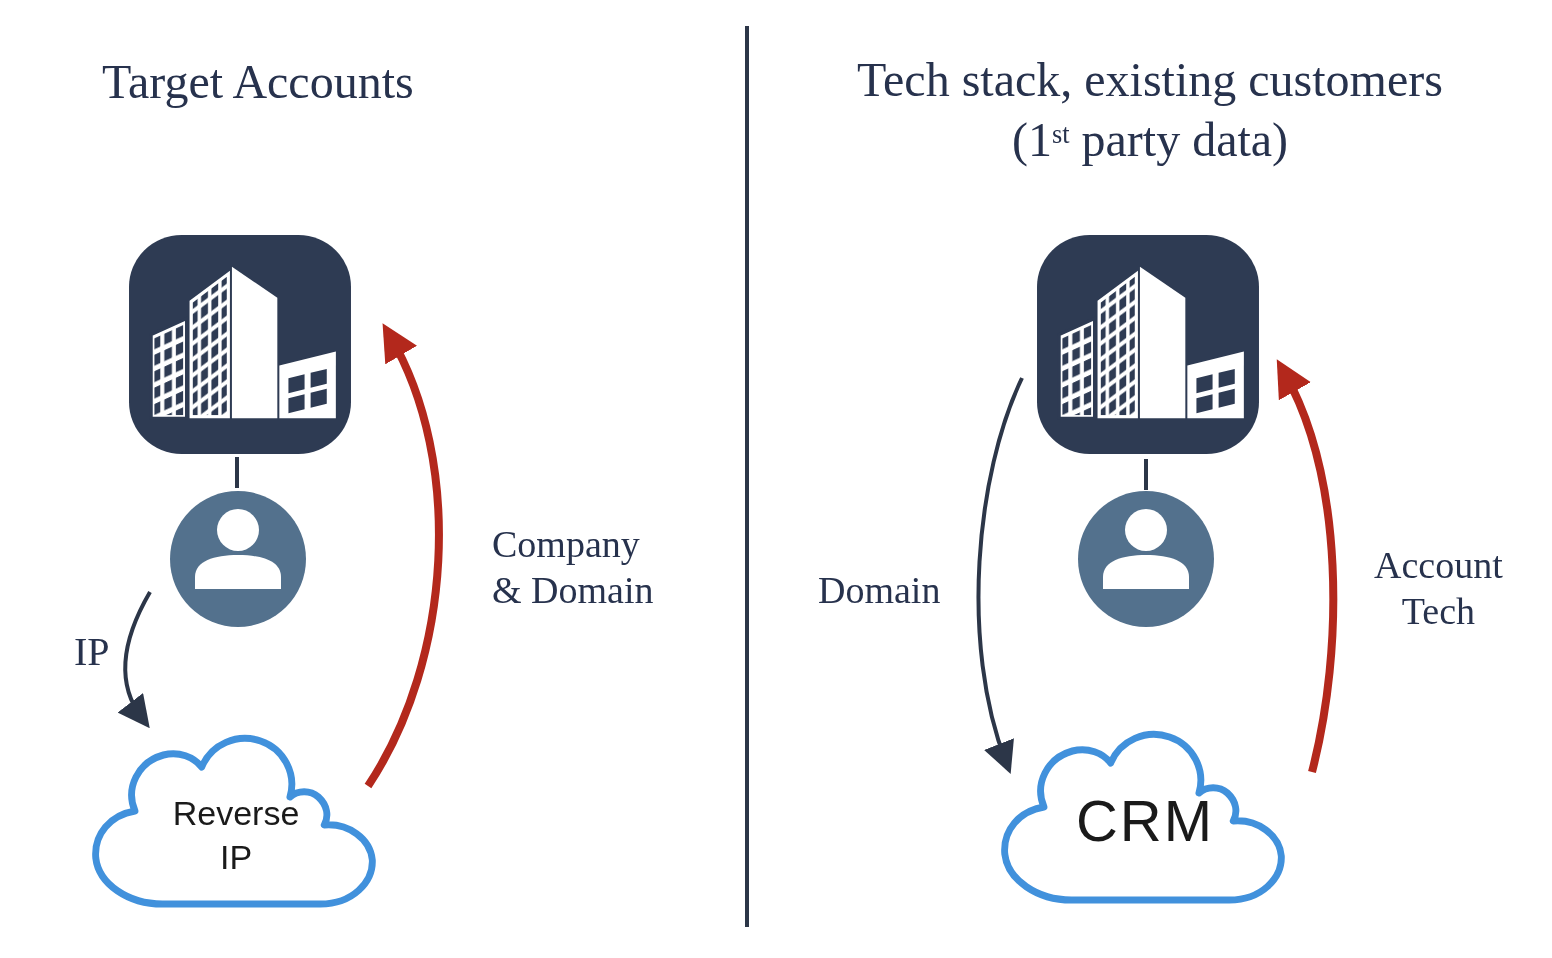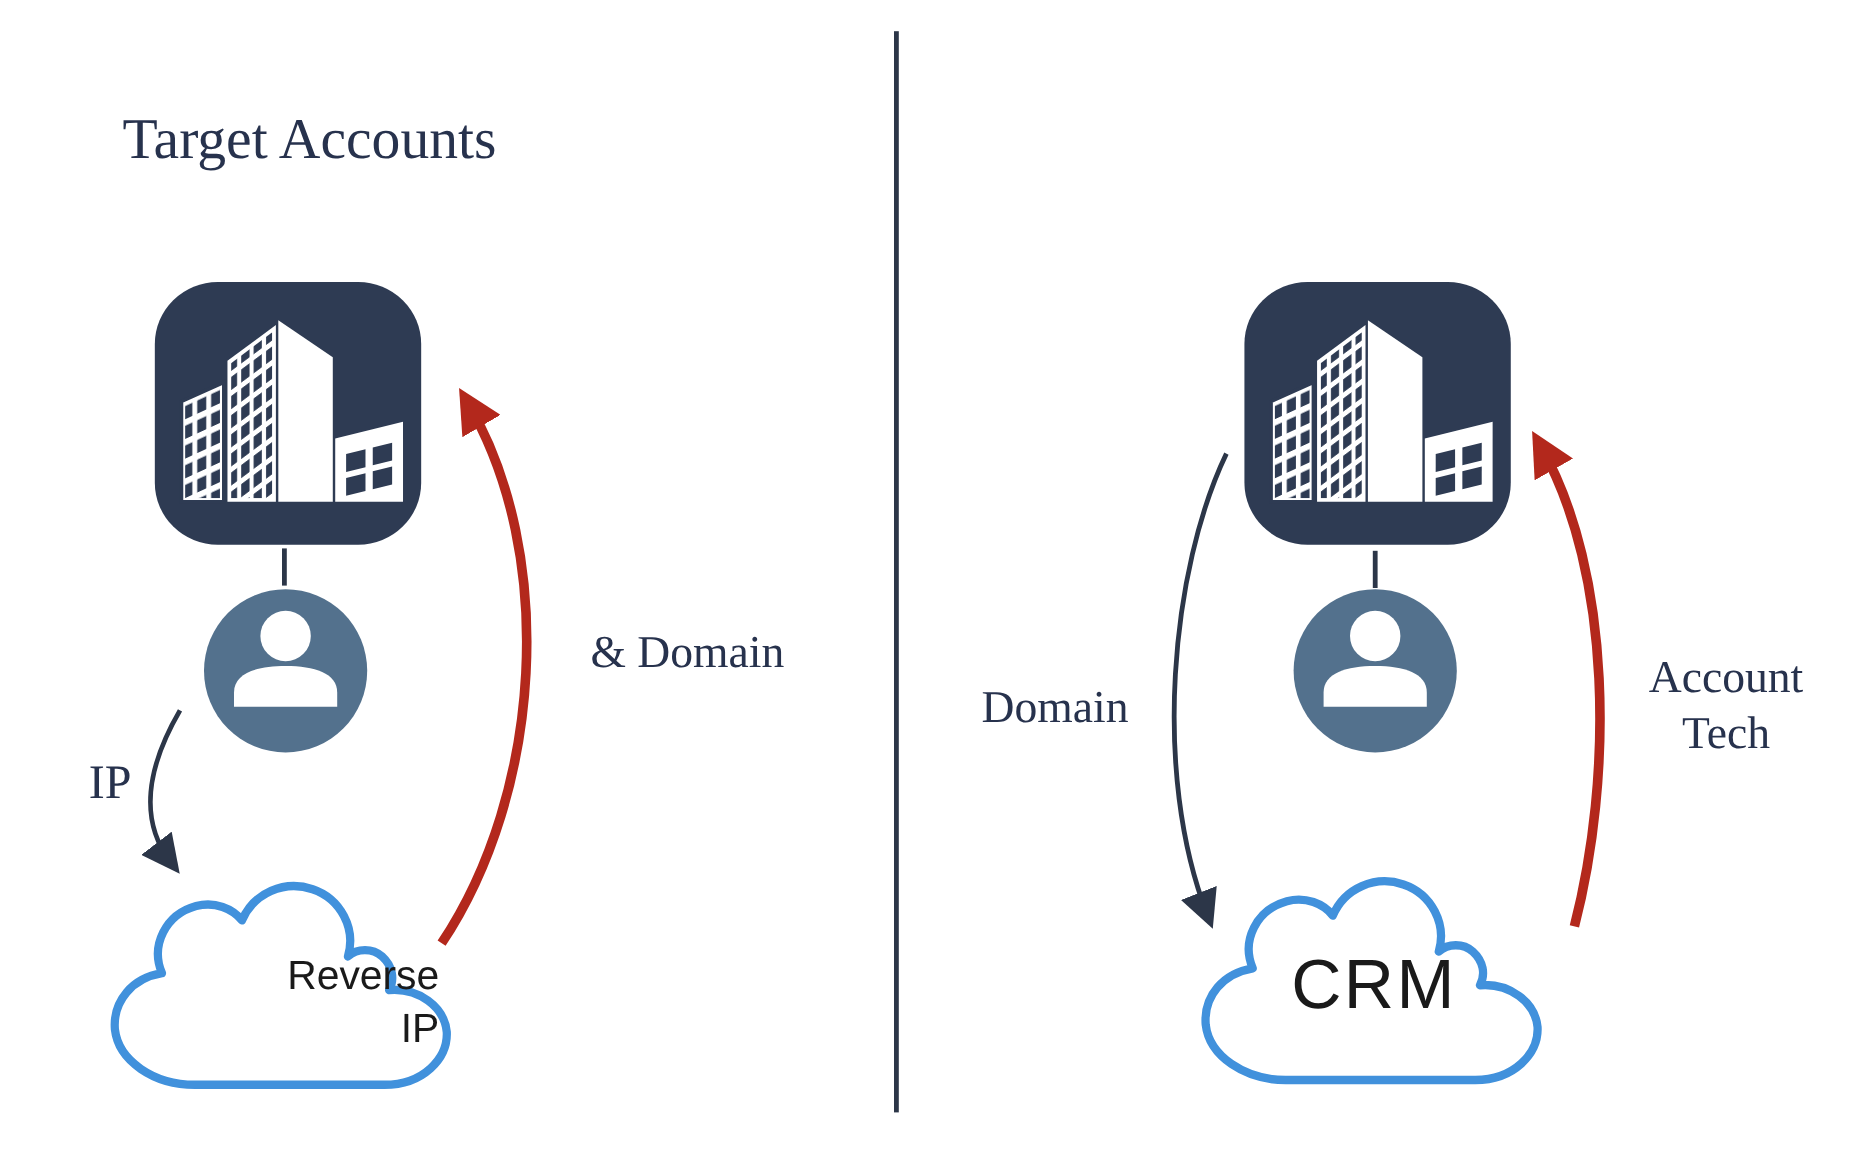--- a/index.html
+++ b/index.html
@@ -48,21 +48,21 @@
         <rect x="2" y="2.5" width="6.8" height="11" fill="var(--icon-navy)"></rect>
       </pattern>
       <pattern id="win-b" width="11.5" height="16.5" patternUnits="userSpaceOnUse" patternTransform="skewY(-25)">
         <rect x="2.5" y="3" width="7.5" height="11" fill="var(--icon-navy)"></rect>
       </pattern>
     </defs>
   </svg>
 
   <div class="divider"></div>
 
-  <div class="abs title" style="left:102px;top:52px;margin-top:35px;">Target Accounts</div>
+  <div class="abs title" style="left:102px;top:52px;">Target Accounts</div>
 
   <svg class="abs" style="left:127px;top:233px;" width="226" height="223" viewBox="0 0 224 224" preserveAspectRatio="none">
     <rect x="2" y="2" width="220" height="220" rx="52" fill="var(--icon-navy)"></rect>
 
     <polygon points="62,68 102,38 102,186 62,186" fill="#ffffff"></polygon>
     <clipPath id="clip-slab-l">
         <polygon points="65,70 99,44 99,183 65,183"></polygon>
       </clipPath>
     <rect x="40" y="10" width="90" height="200" clip-path="url(#clip-slab-l)" fill="url(#win-a)"></rect>
 
@@ -88,30 +88,35 @@
     <circle cx="70" cy="41" r="21" fill="#ffffff"></circle>
     <path d="M 27,100 L 27,88 C 27,72 46,66 70,66 C 94,66 113,72 113,88 L 113,100 Z" fill="#ffffff"></path>
   </svg>
 
   <svg class="abs" style="left:84px;top:731px;" width="304" height="182" viewBox="0 0 310 182" preserveAspectRatio="none">
     <path d="M 80,173 C 45,173 15,153 12,127 C 10,103 27,84 52,80 C 42,57 55,31 81,24
              C 97,20 112,26 120,36 C 130,13 156,2 180,10 C 204,18 217,43 210,66
              C 218,59 231,59 239,66 C 248,74 250,85 245,94 C 270,92 292,108 294,129
              C 295,151 274,173 241,173 Z" fill="#ffffff" stroke="var(--cloud-stroke)" stroke-width="7" stroke-linejoin="round"></path>
   </svg>
-  <div class="cloud-caption" style="left:106px;top:791px;width:260px;font-size:34px;line-height:44px;text-align:right;">
+  <div class="cloud-caption" style="left:106px;top:791px;width:260px;font-size:34px;line-height:44px;">
     <div>Reverse</div>
     <div>IP</div>
   </div>
 
   <div class="abs label" style="left:74px;top:629px;font-size:40px;">IP</div>
   <div class="abs label" style="left:492px;top:521px;">
+    <div>Company</div>
     <div>&amp; Domain</div>
   </div>
 
+  <div class="abs title" style="left:800px;top:50px;width:700px;text-align:center;">
+    <div>Tech stack, existing customers</div>
+    <div><span>(1</span><span class="sup">st</span><span> party data)</span></div>
+  </div>
 
   <svg class="abs" style="left:1035px;top:233px;" width="226" height="223" viewBox="0 0 224 224" preserveAspectRatio="none">
     <rect x="2" y="2" width="220" height="220" rx="52" fill="var(--icon-navy)"></rect>
     <polygon points="62,68 102,38 102,186 62,186" fill="#ffffff"></polygon>
     <clipPath id="clip-slab-r">
         <polygon points="65,70 99,44 99,183 65,183"></polygon>
       </clipPath>
     <rect x="40" y="10" width="90" height="200" clip-path="url(#clip-slab-r)" fill="url(#win-a)"></rect>
     <polygon points="104,34 149,65 149,186 104,186" fill="#ffffff"></polygon>
     <polygon points="24,102 59,86 59,186 24,186" fill="#ffffff" stroke="var(--icon-navy)" stroke-width="3"></polygon>

